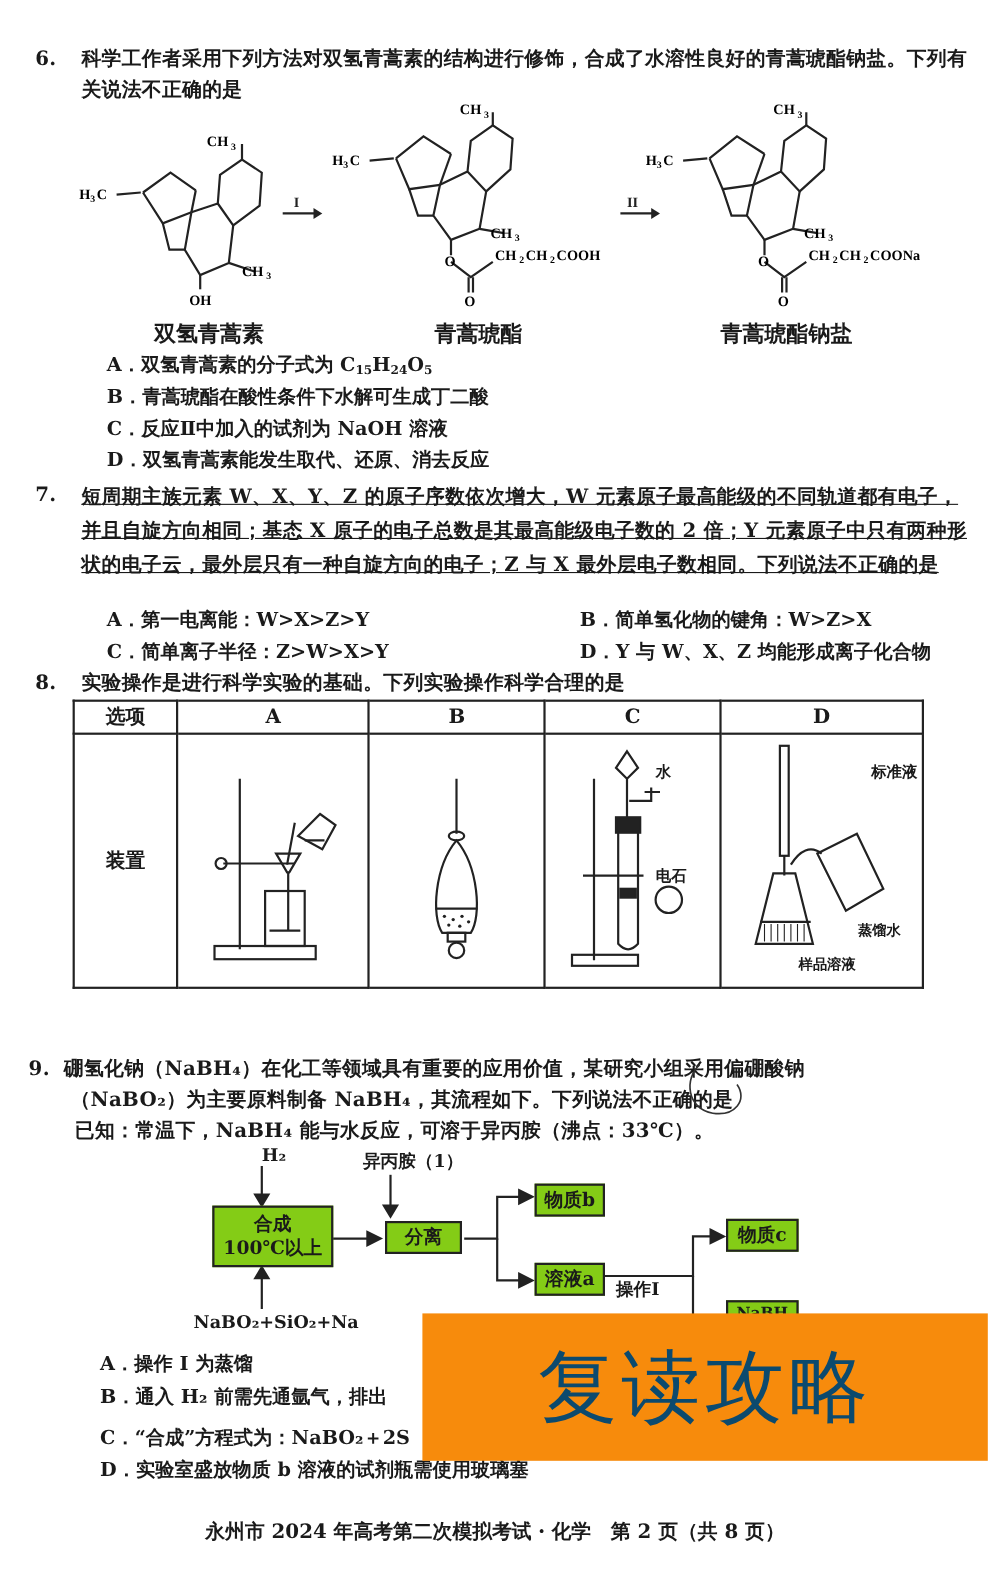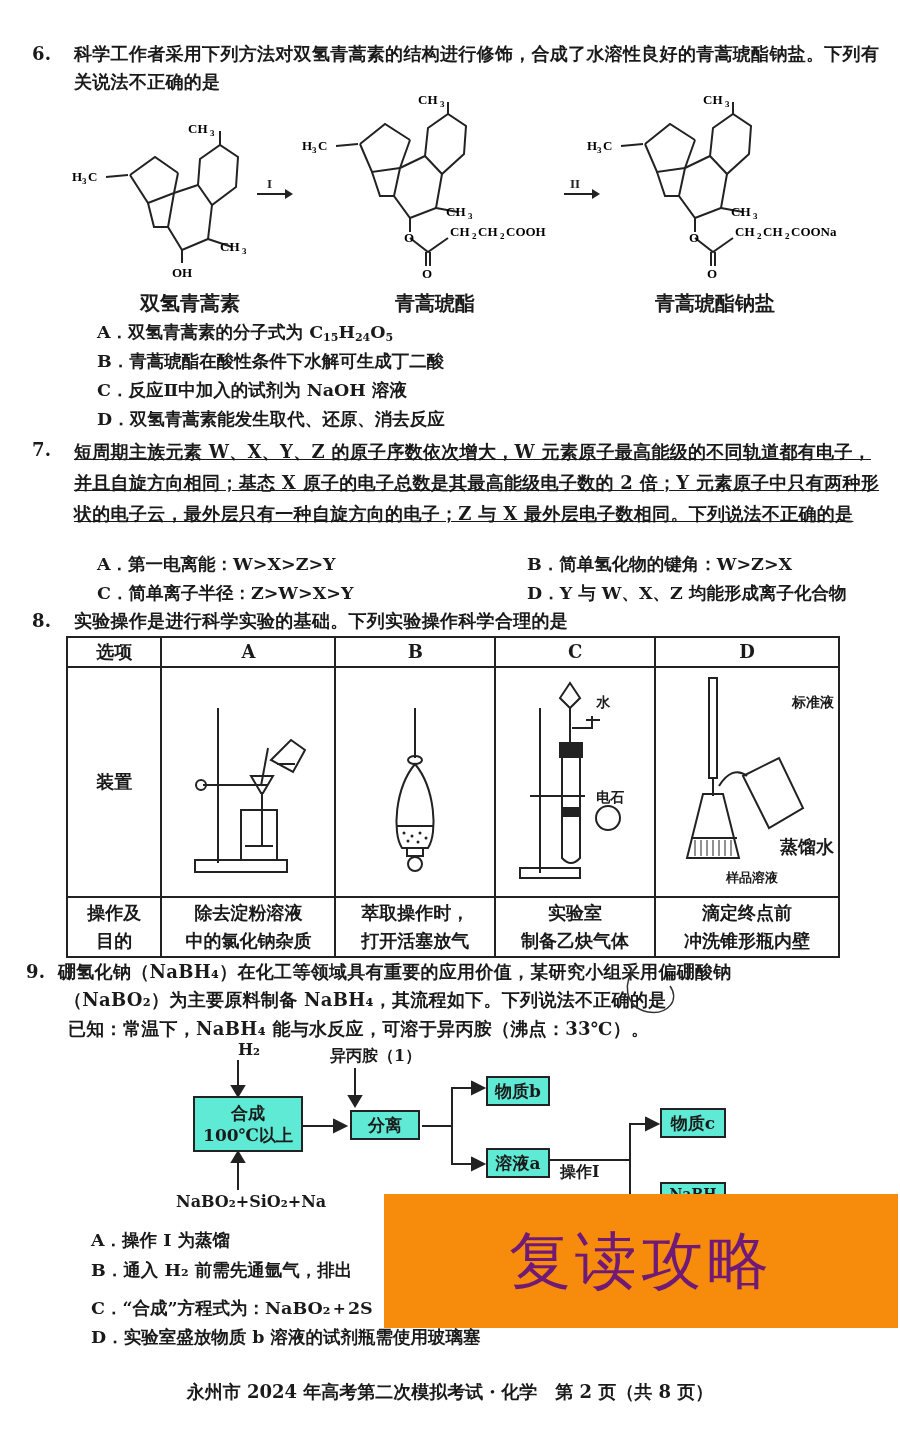--- a/index.html
+++ b/index.html
@@ -7,25 +7,25 @@
   body { font-family: "DejaVu Serif", "Liberation Serif", serif; color: #1a1a1a; position: relative; }
   .q { position: absolute; left: 0; width: 900px; font-size: 18px; font-weight: bold; line-height: 28px; letter-spacing: 0.3px; }
   .qnum { position: absolute; left: 32px; }
   .qtext { position: absolute; left: 74px; width: 810px; }
   .opt { position: absolute; font-size: 17.5px; font-weight: bold; line-height: 28px; white-space: nowrap; margin-left: 23px; }
   sub { font-size: 11px; vertical-align: -3px; }
   .mol-label { position: absolute; font-size: 20px; font-weight: bold; }
   svg text { font-family: "Liberation Serif", serif; font-weight: bold; }
   table.exp { position: absolute; left: 66px; top: 636px; width: 774px; border-collapse: collapse; }
   table.exp td { border: 2px solid #222; text-align: center; font-size: 18px; font-weight: bold; line-height: 28px; }
-  .flow-box { position: absolute; border: 2px solid #222; font-size: 17px; font-weight: bold; text-align: center; line-height: 22px; background:#5eead4; }
+  .flow-box { position: absolute; border: 2px solid #222; font-size: 17px; font-weight: bold; text-align: center; line-height: 22px; background:#84cc16; }
   .flow-text { position: absolute; font-size: 16px; font-weight: bold; white-space: nowrap; }
   .overlay { position: absolute; left: 384px; top: 1194px; width: 514px; height: 134px; background: #f78b0c;
              display: flex; align-items: center; justify-content: center; }
-  .overlay span { color: #701a75; font-family: Liberation Serif, serif; font-size: 62px; font-weight: normal; letter-spacing: 4px; line-height: 1; }
+  .overlay span { color: #0c4a6e; font-family: Liberation Serif, serif; font-size: 72px; font-weight: normal; letter-spacing: 4px; line-height: 1; }
   .footer { position: absolute; left: 0; width: 900px; top: 1380px; text-align: center; font-size: 18px; font-weight: bold; }
 </style>
 </head>
 <body>
 
 <div class="q" style="top:40px;">
   <span class="qnum">6.</span>
   <div class="qtext">科学工作者采用下列方法对双氢青蒿素的结构进行修饰，合成了水溶性良好的青蒿琥酯钠盐。下列有关说法不正确的是</div>
 </div>
 
@@ -229,45 +229,23 @@
           <path d="M46 126 L66 126 L82 190 L30 190 Z"></path>
           <path d="M34 170 L80 170"></path>
           <path d="M62 118 C 70 105, 80 100, 90 108"></path>
           <path d="M86 108 L122 90 L146 140 L112 160 Z"></path>
         </g>
         <g stroke="#222" stroke-width="1">
               <path d="M38 172 L38 188 M44 172 L44 188 M50 172 L50 188 M56 172 L56 188 M62 172 L62 188 M68 172 L68 188 M74 172 L74 188"></path>
             </g>
       </svg>
       <span style="position:absolute;left:104px;top:20px;font-size:14px;margin-left:32px;">标准液</span>
-      <span style="position:absolute;left:124px;top:165px;font-size:18px;">蒸馏水</span>
+      <span style="position:absolute;left:124px;top:165px;font-size:13px;">蒸馏水</span>
       <span style="position:absolute;left:70px;top:196px;font-size:13px;">样品溶液</span>
     </td>
-  </tr>
-  <tr style="height:60px;">
-    <td>
-          <div>操作及</div>
-          <div>目的</div>
-        </td>
-    <td>
-          <div>除去淀粉溶液</div>
-          <div>中的氯化钠杂质</div>
-        </td>
-    <td>
-          <div>萃取操作时，</div>
-          <div>打开活塞放气</div>
-        </td>
-    <td>
-          <div>实验室</div>
-          <div>制备乙炔气体</div>
-        </td>
-    <td>
-          <div>滴定终点前</div>
-          <div>冲洗锥形瓶内壁</div>
-        </td>
   </tr>
 </tbody>
   </table>
 
 <div class="q" style="top:958px;">
   <span class="qnum" style="left:26px;">9.</span>
   <div class="qtext" style="left:58px;width:830px;">硼氢化钠（NaBH₄）在化工等领域具有重要的应用价值，某研究小组采用偏硼酸钠</div>
 </div>
 <div class="q" style="top:986px;">
   <div class="qtext" style="left:64px;">（NaBO₂）为主要原料制备 NaBH₄，其流程如下。下列说法不正确的是</div>

